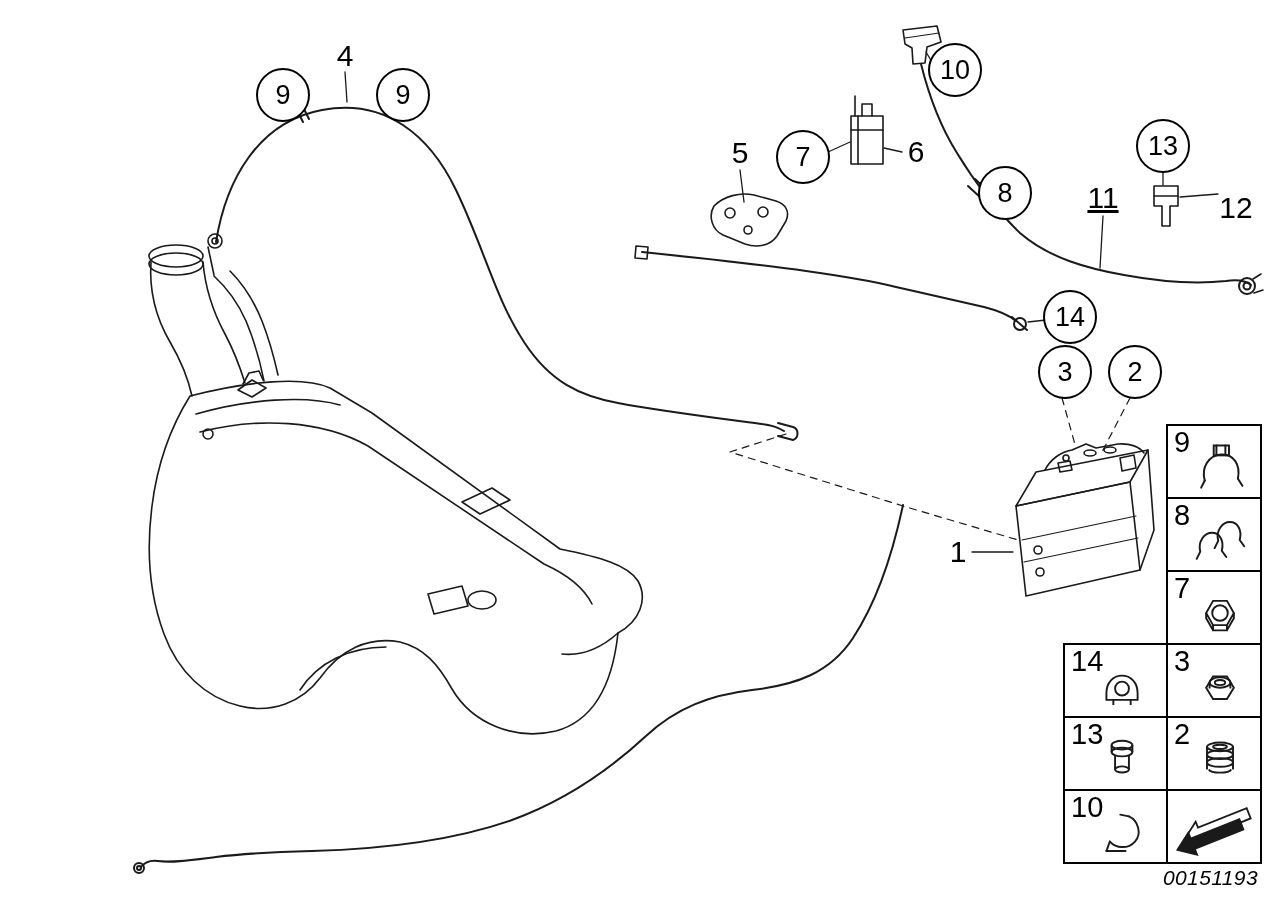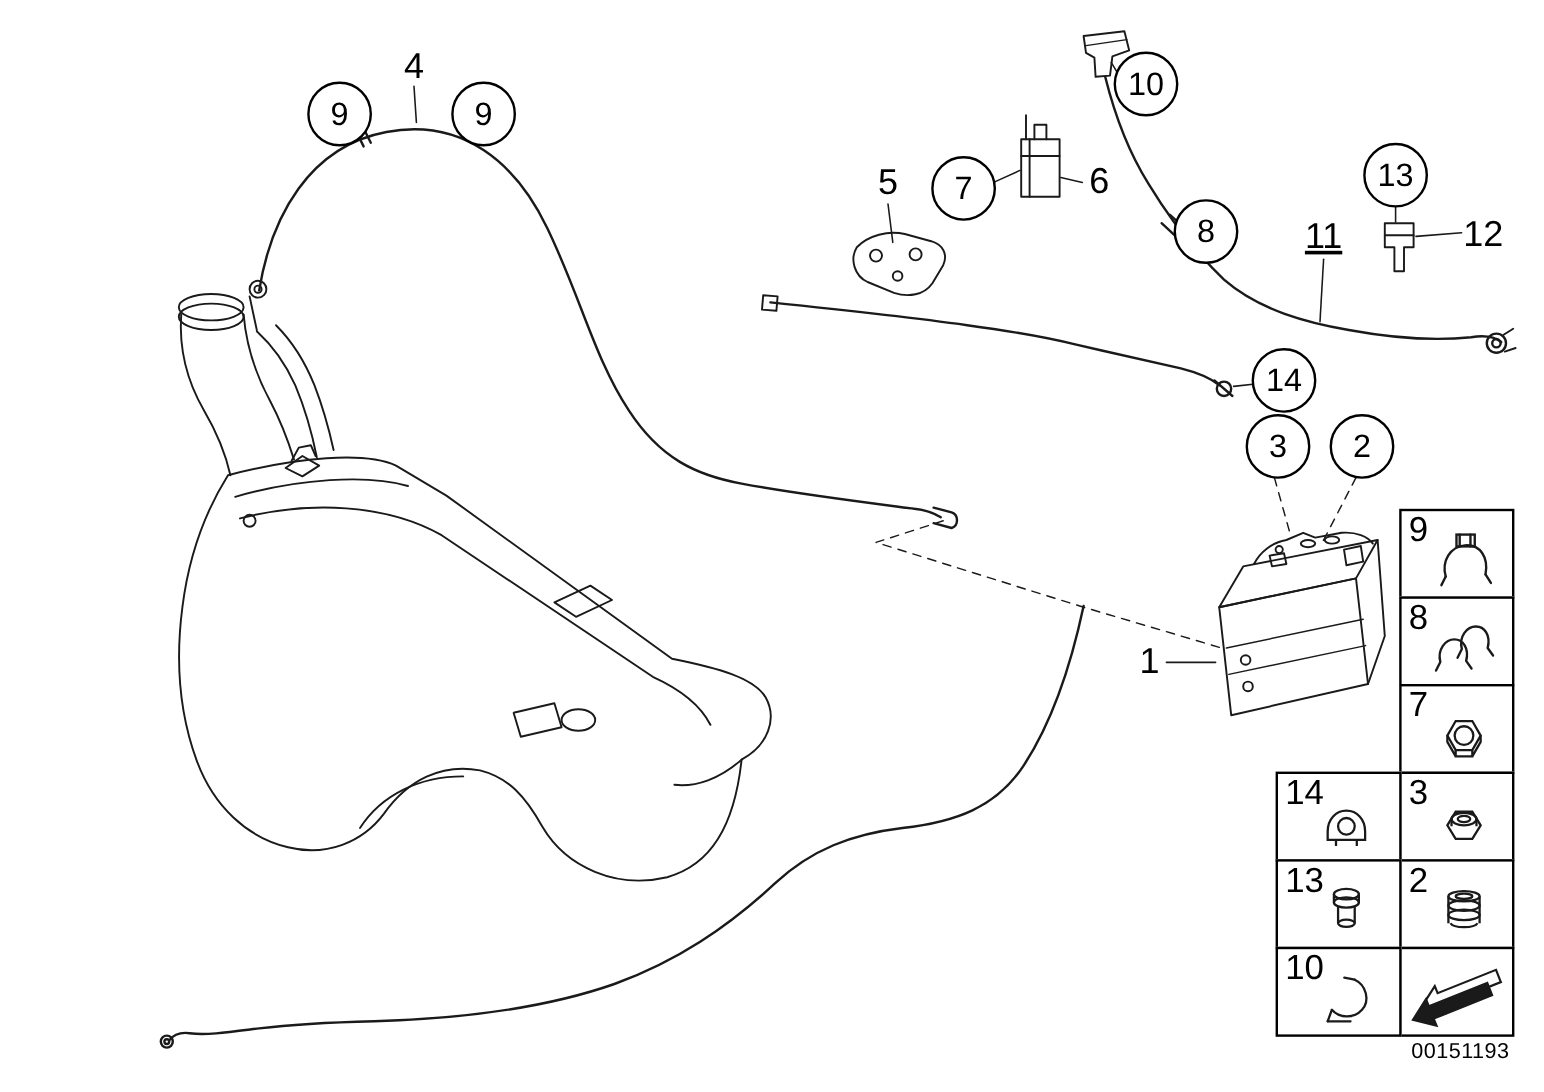--- a/index.html
+++ b/index.html
@@ -22,21 +22,21 @@
     position:absolute; box-sizing:border-box; border:2px solid #000;
     background:#fff; display:flex; align-items:center; justify-content:center;
   }
   .legend-num {
     position:absolute; top:1px; left:6px; font-size:29px; line-height:1.1;
   }
   .legend-icon { margin-left:12px; margin-top:10px; }
   .legend-icon.no-num { margin:0; }
   .partnum {
     position:absolute; left:1140px; top:866px; width:118px; text-align:right;
-    font-size:18px; letter-spacing:0.4px;
+    font-size:21px; letter-spacing:0.4px;font-style:italic;
   }
 </style>
 </head>
 <body>
 
 <div class="stage">
 
   <svg class="drawing" width="1287" height="910" viewBox="0 0 1287 910" xmlns="http://www.w3.org/2000/svg">
     <g stroke="#1a1a1a" fill="none" stroke-width="1.6" stroke-linecap="round" stroke-linejoin="round">
 
@@ -174,21 +174,21 @@
     </div>
   <div class="callout circled" style="left:1005px; top:193px;">
       <span>8</span>
     </div>
   <div class="callout plain" style="left:1103px; top:198px;text-decoration:underline;">
       <span>11</span>
     </div>
   <div class="callout circled" style="left:1163px; top:146px;">
       <span>13</span>
     </div>
-  <div class="callout plain" style="left:1236px; top:196px;justify-content:flex-end;">
+  <div class="callout plain" style="left:1236px; top:208px;justify-content:flex-end;">
       <span>12</span>
     </div>
   <div class="callout circled" style="left:1070px; top:317px;">
       <span>14</span>
     </div>
   <div class="callout circled" style="left:1065px; top:372px;">
       <span>3</span>
     </div>
   <div class="callout circled" style="left:1135px; top:372px;">
       <span>2</span>

